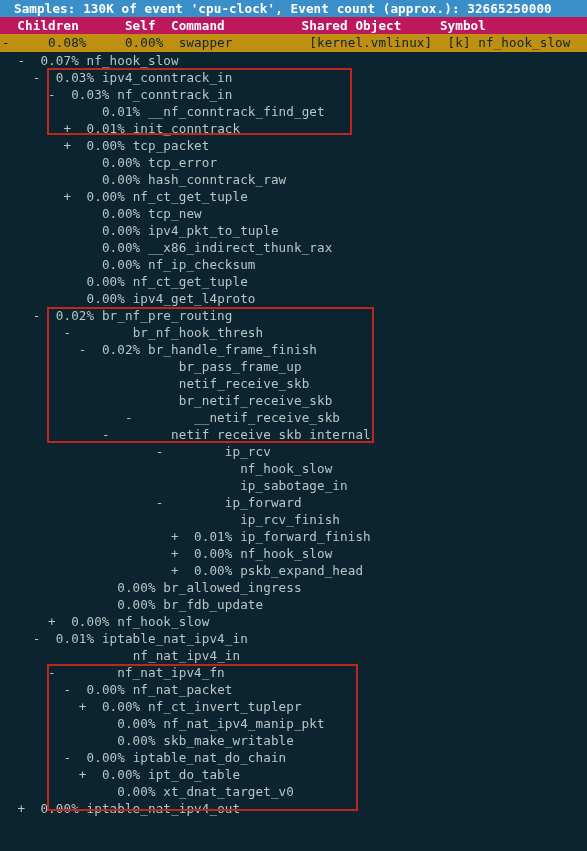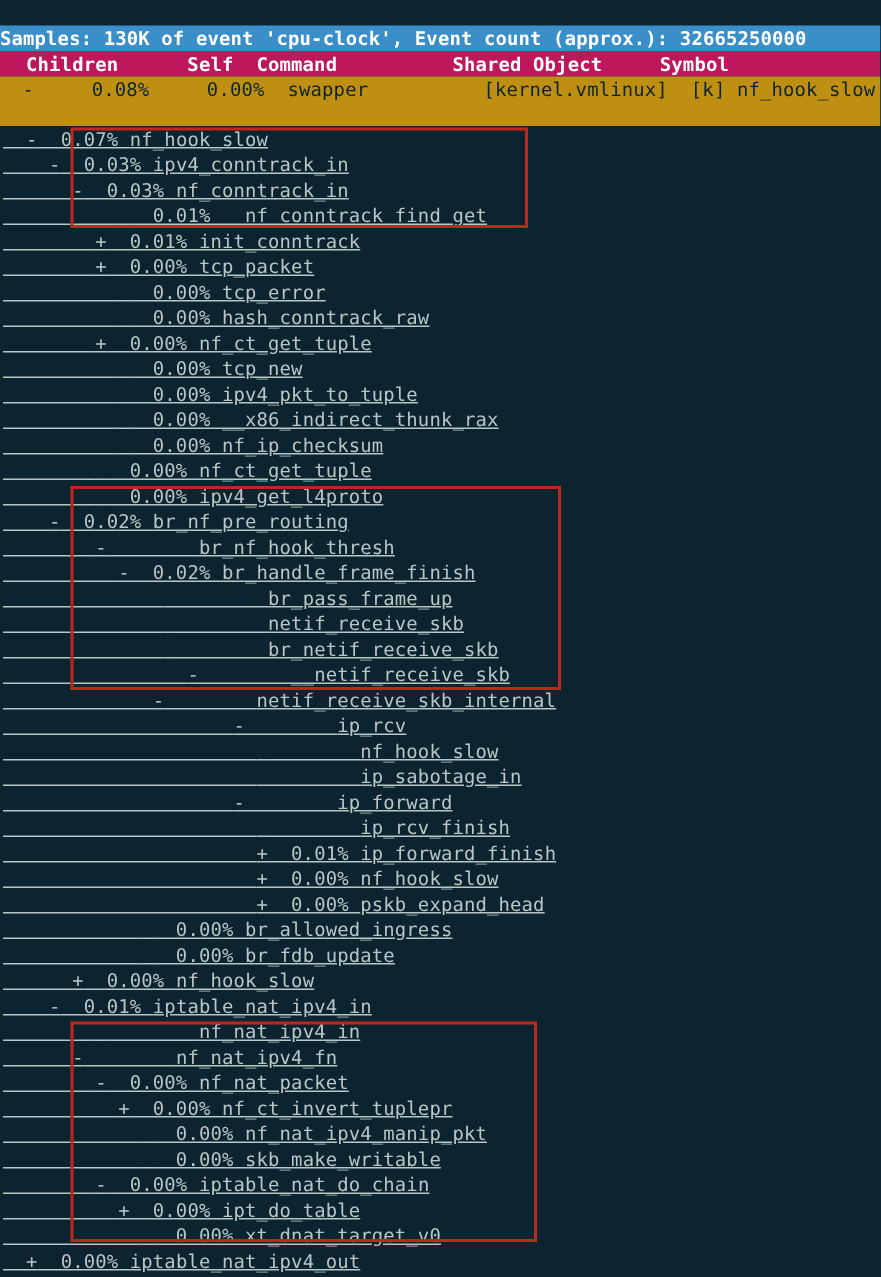--- a/index.html
+++ b/index.html
@@ -24,56 +24,54 @@
   }
 
   
   .status-bar {
     height: 17px;
     line-height: 17px;
     background: #3b8fc9;
     color: #ffffff;
     font-weight: bold;
     white-space: pre;
-    padding-left: 0;
+    padding-left: 14px;
     letter-spacing: 0.1px;
-    margin-top: 17px;
   }
   .column-header {
     height: 17px;
     line-height: 17px;
     background: #be185d;
     color: #ffffff;
     font-weight: bold;
     white-space: pre;
     padding-left: 2px;
     letter-spacing: 0.1px;
   }
   .selected-row {
-    height: 33px;
+    height: 18px;
     line-height: 17px;
     background: #bf8f11;
     color: #0c2430;
     white-space: pre;
-    padding-left: 15px;
+    padding-left: 2px;
     letter-spacing: 0.1px;
   }
 
   
   .tree {
     position: relative;
     padding-left: 2px;
   }
   .tree-row {
     height: 17px;
     line-height: 17px;
     white-space: pre;
     color: #b9c6c6;
     letter-spacing: 0.1px;
-    text-decoration: underline;
   }
   .tree-row .sign {
     color: #b9c6c6;
   }
   .tree-row .pct {
     color: #b9c6c6;
   }
   .tree-row .sym {
     color: #b9c6c6;
   }

